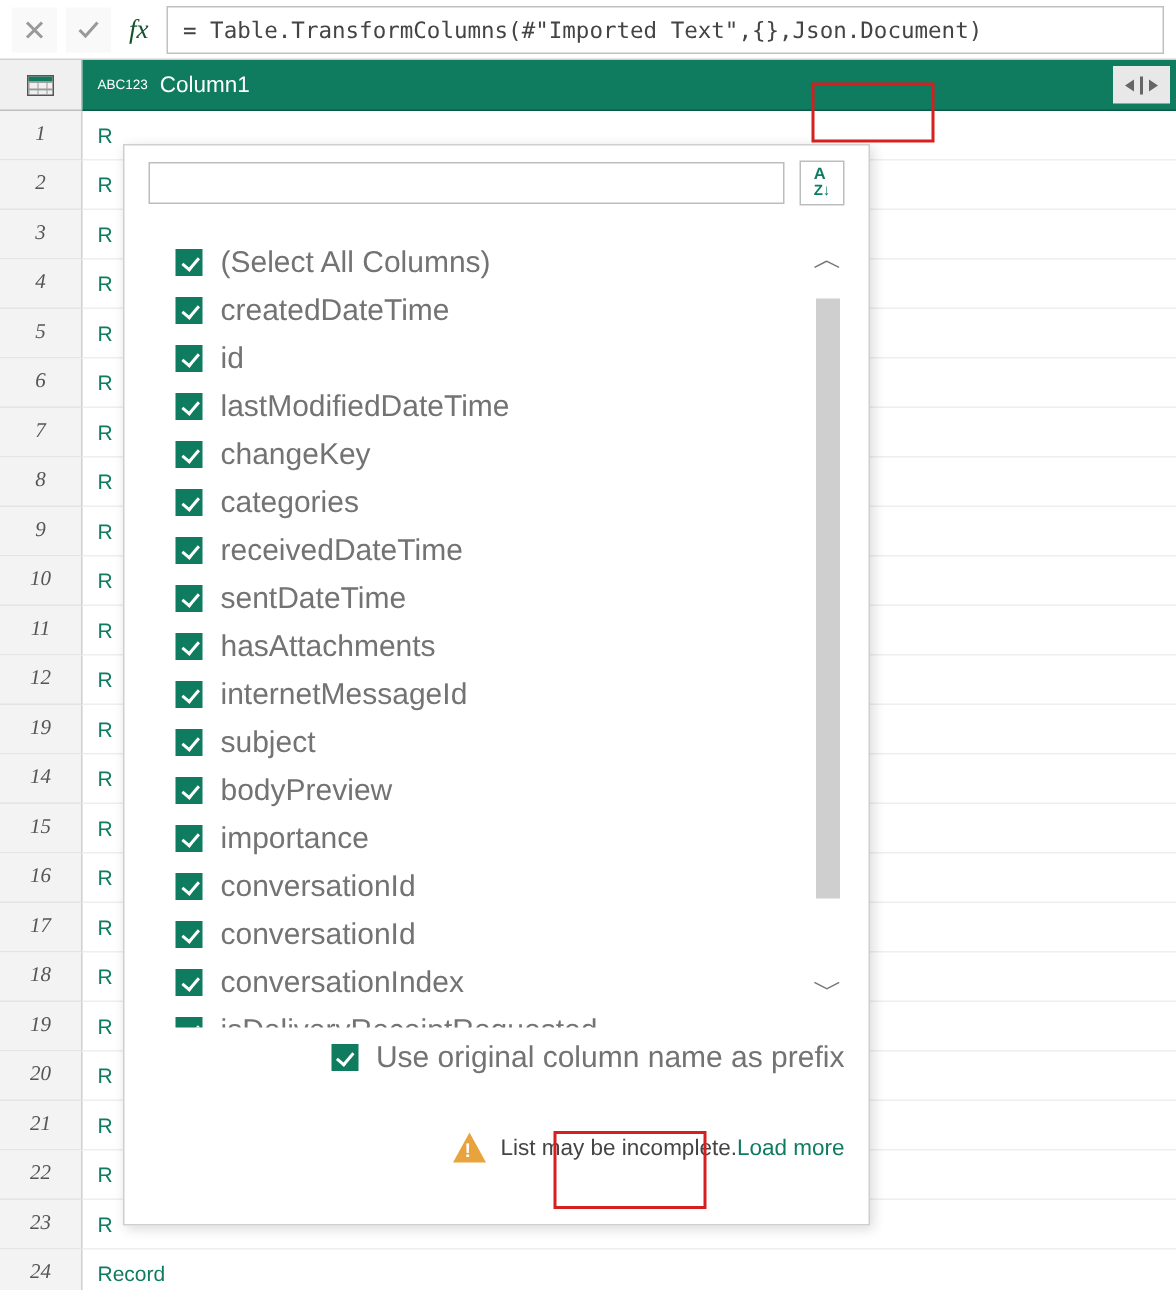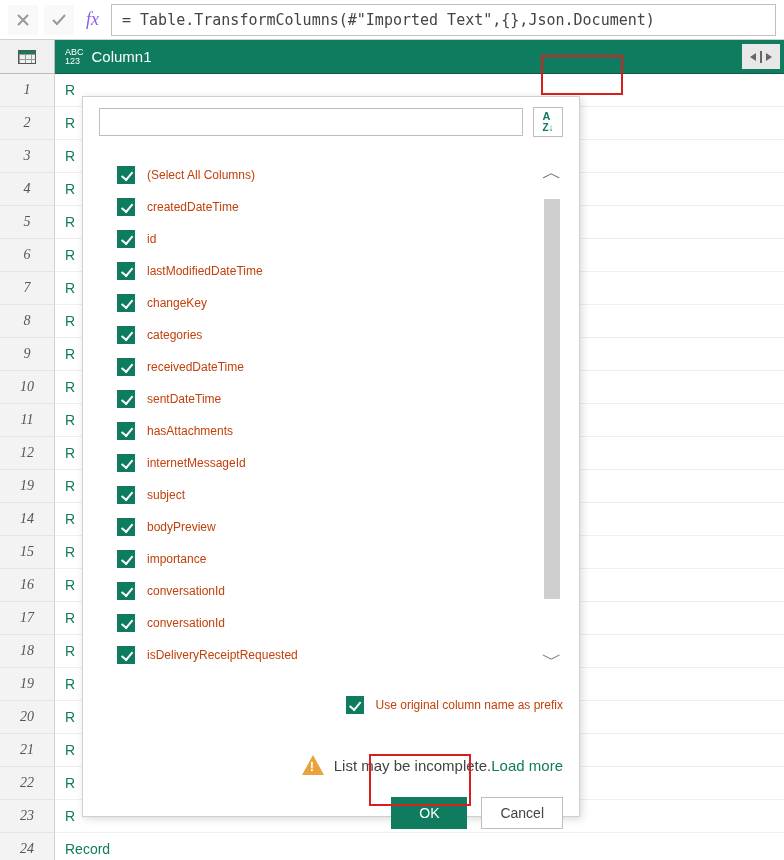--- a/index.html
+++ b/index.html
@@ -16,21 +16,21 @@
     background: #fff;
   }
   .fb-btn {
     width: 30px; height: 30px;
     display: flex; align-items: center; justify-content: center;
     color: #999; font-size: 18px;
     border: 1px solid transparent;
     background: #f9f9f9;
   }
   .fb-btn.x { font-size: 16px; }
-  .fx-label { font-style: italic; font-family: "Times New Roman", serif; color: #8b5cf6; font-size: 18px; padding: 0 6px; }
+  .fx-label { font-style: italic; font-family: "Times New Roman", serif; color: #14532d; font-size: 18px; padding: 0 6px; }
   .formula-input {
     flex: 1;
     height: 32px;
     border: 1px solid #c0c0c0;
     padding: 0 10px;
     font-family: Consolas, monospace;
     font-size: 15px;
     color: #444;
   }
 
@@ -64,21 +64,21 @@
     background: #0f7b5f;
     color: #fff;
     display: flex;
     align-items: center;
     padding: 0 10px;
     font-size: 15px;
     position: relative;
     border-bottom: 1px solid #0a5a45;
   }
   .col-header .type-badge {
-    display: flex; flex-direction: column;
+    display: flex; 
     font-size: 9px; line-height: 1; margin-right: 8px;
     color: #fff;
   }
   .expand-btn {
     position: absolute;
     right: 4px; top: 4px; bottom: 4px;
     width: 38px;
     background: #e8e8e8;
     display: flex; align-items: center; justify-content: center;
   }
@@ -158,22 +158,22 @@
     margin-top: 10px;
     height: 538px;
     overflow: hidden;
     position: relative;
     padding: 12px 8px 8px 18px;
   }
   .col-list-inner { position:relative; }
   .chk-row {
     display:flex; align-items:center; gap:12px;
     height: 32px;
-    color: #c2410c;
-    font-size: 12px;
+    color: #737373;
+    font-size: 20px;
   }
   .chk {
     width: 18px; height: 18px;
     background: #0f7b5f;
     display: inline-flex; align-items:center; justify-content:center;
   }
   .chk::after {
     content: ""; width: 5px; height: 9px;
     border: solid #fff; border-width: 0 2px 2px 0;
     transform: rotate(40deg) translateY(-1px);
@@ -421,20 +421,24 @@
         <div class="chk-row">
           <span class="chk"></span>
           <span>conversationId</span>
         </div>
         <div class="chk-row">
           <span class="chk"></span>
           <span>conversationId</span>
         </div>
         <div class="chk-row">
           <span class="chk"></span>
+          <span>conversationIndex</span>
+        </div>
+        <div class="chk-row">
+          <span class="chk"></span>
           <span>isDeliveryReceiptRequested</span>
         </div>
       </div>
     <div class="scroll-stub">
       <span class="scroll-arrow">︿</span>
       <div class="scroll-thumb"></div>
       <span class="scroll-arrow">﹀</span>
     </div>
   </div>
 
@@ -444,19 +448,15 @@
   </div>
 
   <div class="warn-row">
     <div class="warn-left">
       <div class="warn-icon"></div>
       <span>List may be incomplete.</span>
     </div>
     <span class="load-more">Load more</span>
   </div>
 
-  <div class="btn-row">
-    <div class="btn primary">OK</div>
-    <div class="btn">Cancel</div>
-  </div>
 
   <div class="red-highlight-ok"></div>
 </div>
 
 </body></html>

